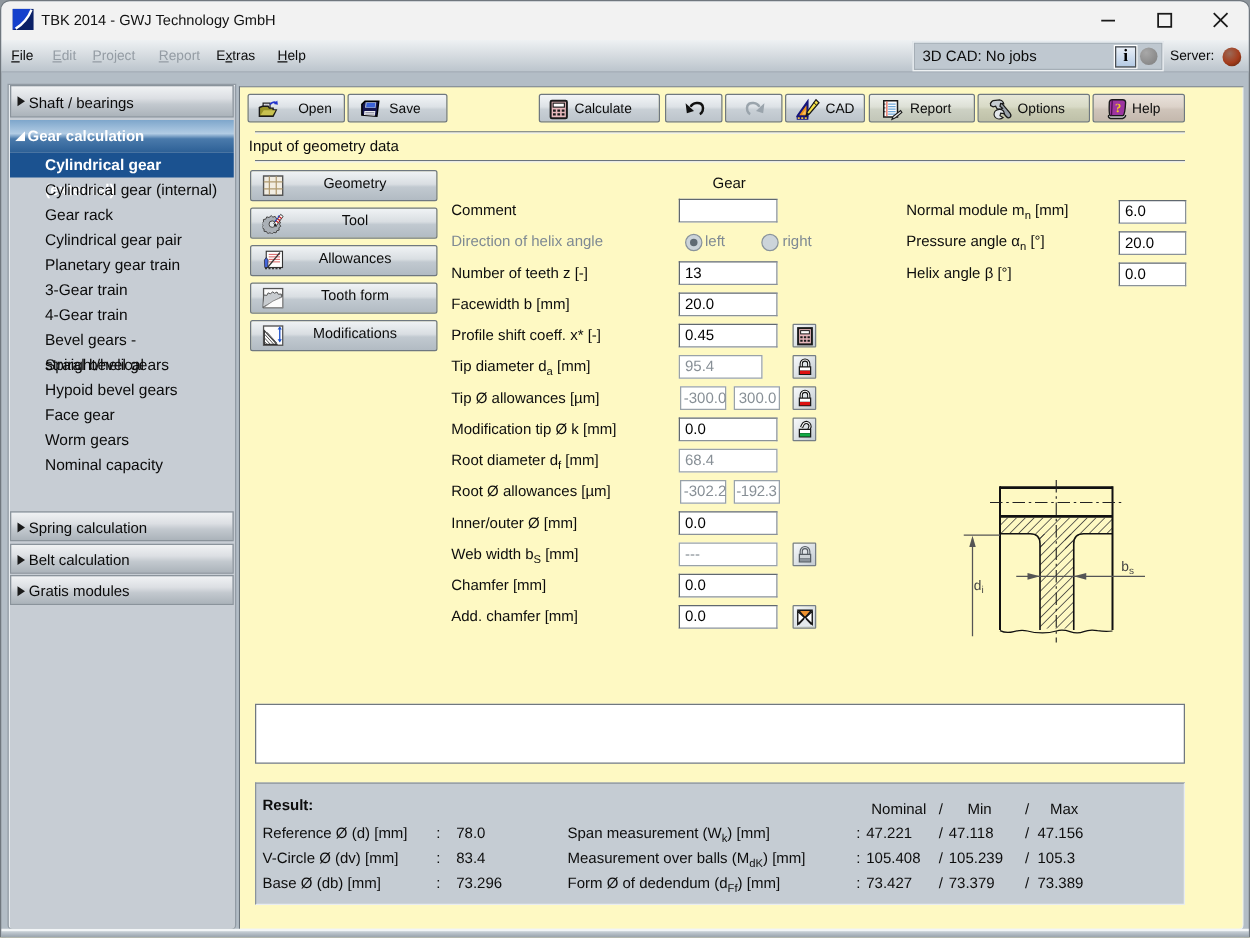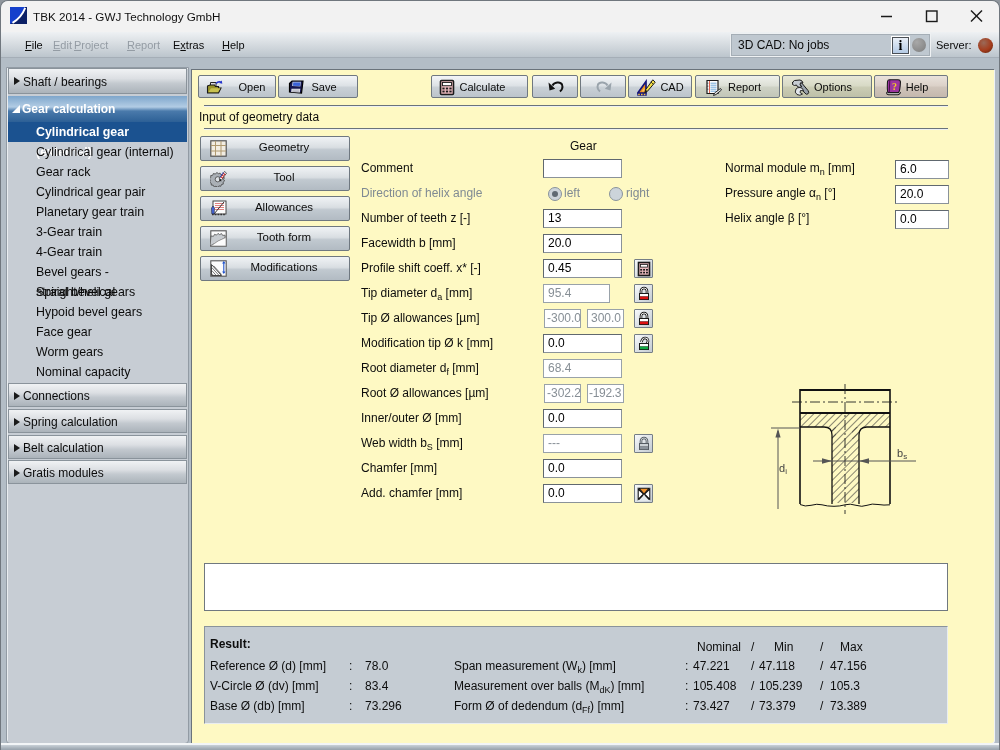--- a/index.html
+++ b/index.html
@@ -49,22 +49,22 @@
 </svg>
 <div id="title">TBK 2014 - GWJ Technology GmbH</div>
 <svg style="position:absolute;left:878px;top:6px" width="110" height="18" viewBox="0 0 110 18">
 <line x1="2" y1="9.5" x2="13" y2="9.5" stroke="#1a1a1a" stroke-width="1.4"></line>
 <rect x="47.5" y="4" width="10.5" height="10.5" fill="none" stroke="#1a1a1a" stroke-width="1.4"></rect>
 <line x1="92" y1="3.5" x2="103" y2="14.5" stroke="#1a1a1a" stroke-width="1.4"></line>
 <line x1="103" y1="3.5" x2="92" y2="14.5" stroke="#1a1a1a" stroke-width="1.4"></line>
 </svg>
 </div>
 <div id="menubar">
-<div class="mi" style="left:24px"><u>F</u>ile</div>
-<div class="mi dis" style="left:52px"><u>E</u>dit</div>
+<div class="mi" style="left:8px"><u>F</u>ile</div>
+<div class="mi dis" style="left:41px"><u>E</u>dit</div>
 <div class="mi dis" style="left:73px"><u>P</u>roject</div>
 <div class="mi dis" style="left:126px"><u>R</u>eport</div>
 <div class="mi" style="left:172px">E<u>x</u>tras</div>
 <div class="mi" style="left:221px"><u>H</u>elp</div>
 <div style="position:absolute;left:729px;top:1px;width:201px;height:24px;background:#bfc8d0;border:1px solid #eef1f3;box-shadow:0 0 0 1px #a5aeb6 inset">
 <div style="position:absolute;left:7px;top:4px;font-size:12px;color:#0b0b0b">3D CAD: No jobs</div>
 <div style="position:absolute;left:161px;top:3px;width:17px;height:17px;background:linear-gradient(180deg,#e9eff7,#b5cbe5);border:1px solid #4a4f55;box-shadow:0 0 0 1px #fff;font-family:'Liberation Serif',serif;font-weight:bold;font-size:14px;text-align:center;line-height:15px">i</div>
 <div style="position:absolute;left:181px;top:4px;width:14px;height:14px;border-radius:50%;background:radial-gradient(circle at 35% 30%,#a8a8a8,#8e8e8e 60%,#7d7d7d)"></div>
 </div>
 <div class="mi" style="left:935px">Server:</div>
@@ -87,24 +87,20 @@
 <div class="item" style="top:114px">Cylindrical gear pair</div>
 <div class="item" style="top:134px">Planetary gear train</div>
 <div class="item" style="top:154px">3-Gear train</div>
 <div class="item" style="top:174px">4-Gear train</div>
 <div class="item" style="top:194px">Bevel gears - straight/helical</div>
 <div class="item" style="top:214px">Spiral bevel gears</div>
 <div class="item" style="top:234px">Hypoid bevel gears</div>
 <div class="item" style="top:254px">Face gear</div>
 <div class="item" style="top:274px">Worm gears</div>
 <div class="item" style="top:294px">Nominal capacity</div>
-<div class="shdr" style="top:315px;height:24px;line-height:22px">
-        <span class="arrow"></span>
-        <span class="tx">Connections</span>
-      </div>
 <div class="shdr" style="top:341px;height:24px;line-height:22px">
         <span class="arrow"></span>
         <span class="tx">Spring calculation</span>
       </div>
 <div class="shdr" style="top:367px;height:24px;line-height:22px">
         <span class="arrow"></span>
         <span class="tx">Belt calculation</span>
       </div>
 <div class="shdr" style="top:392px;height:24px;line-height:22px">
         <span class="arrow"></span>

